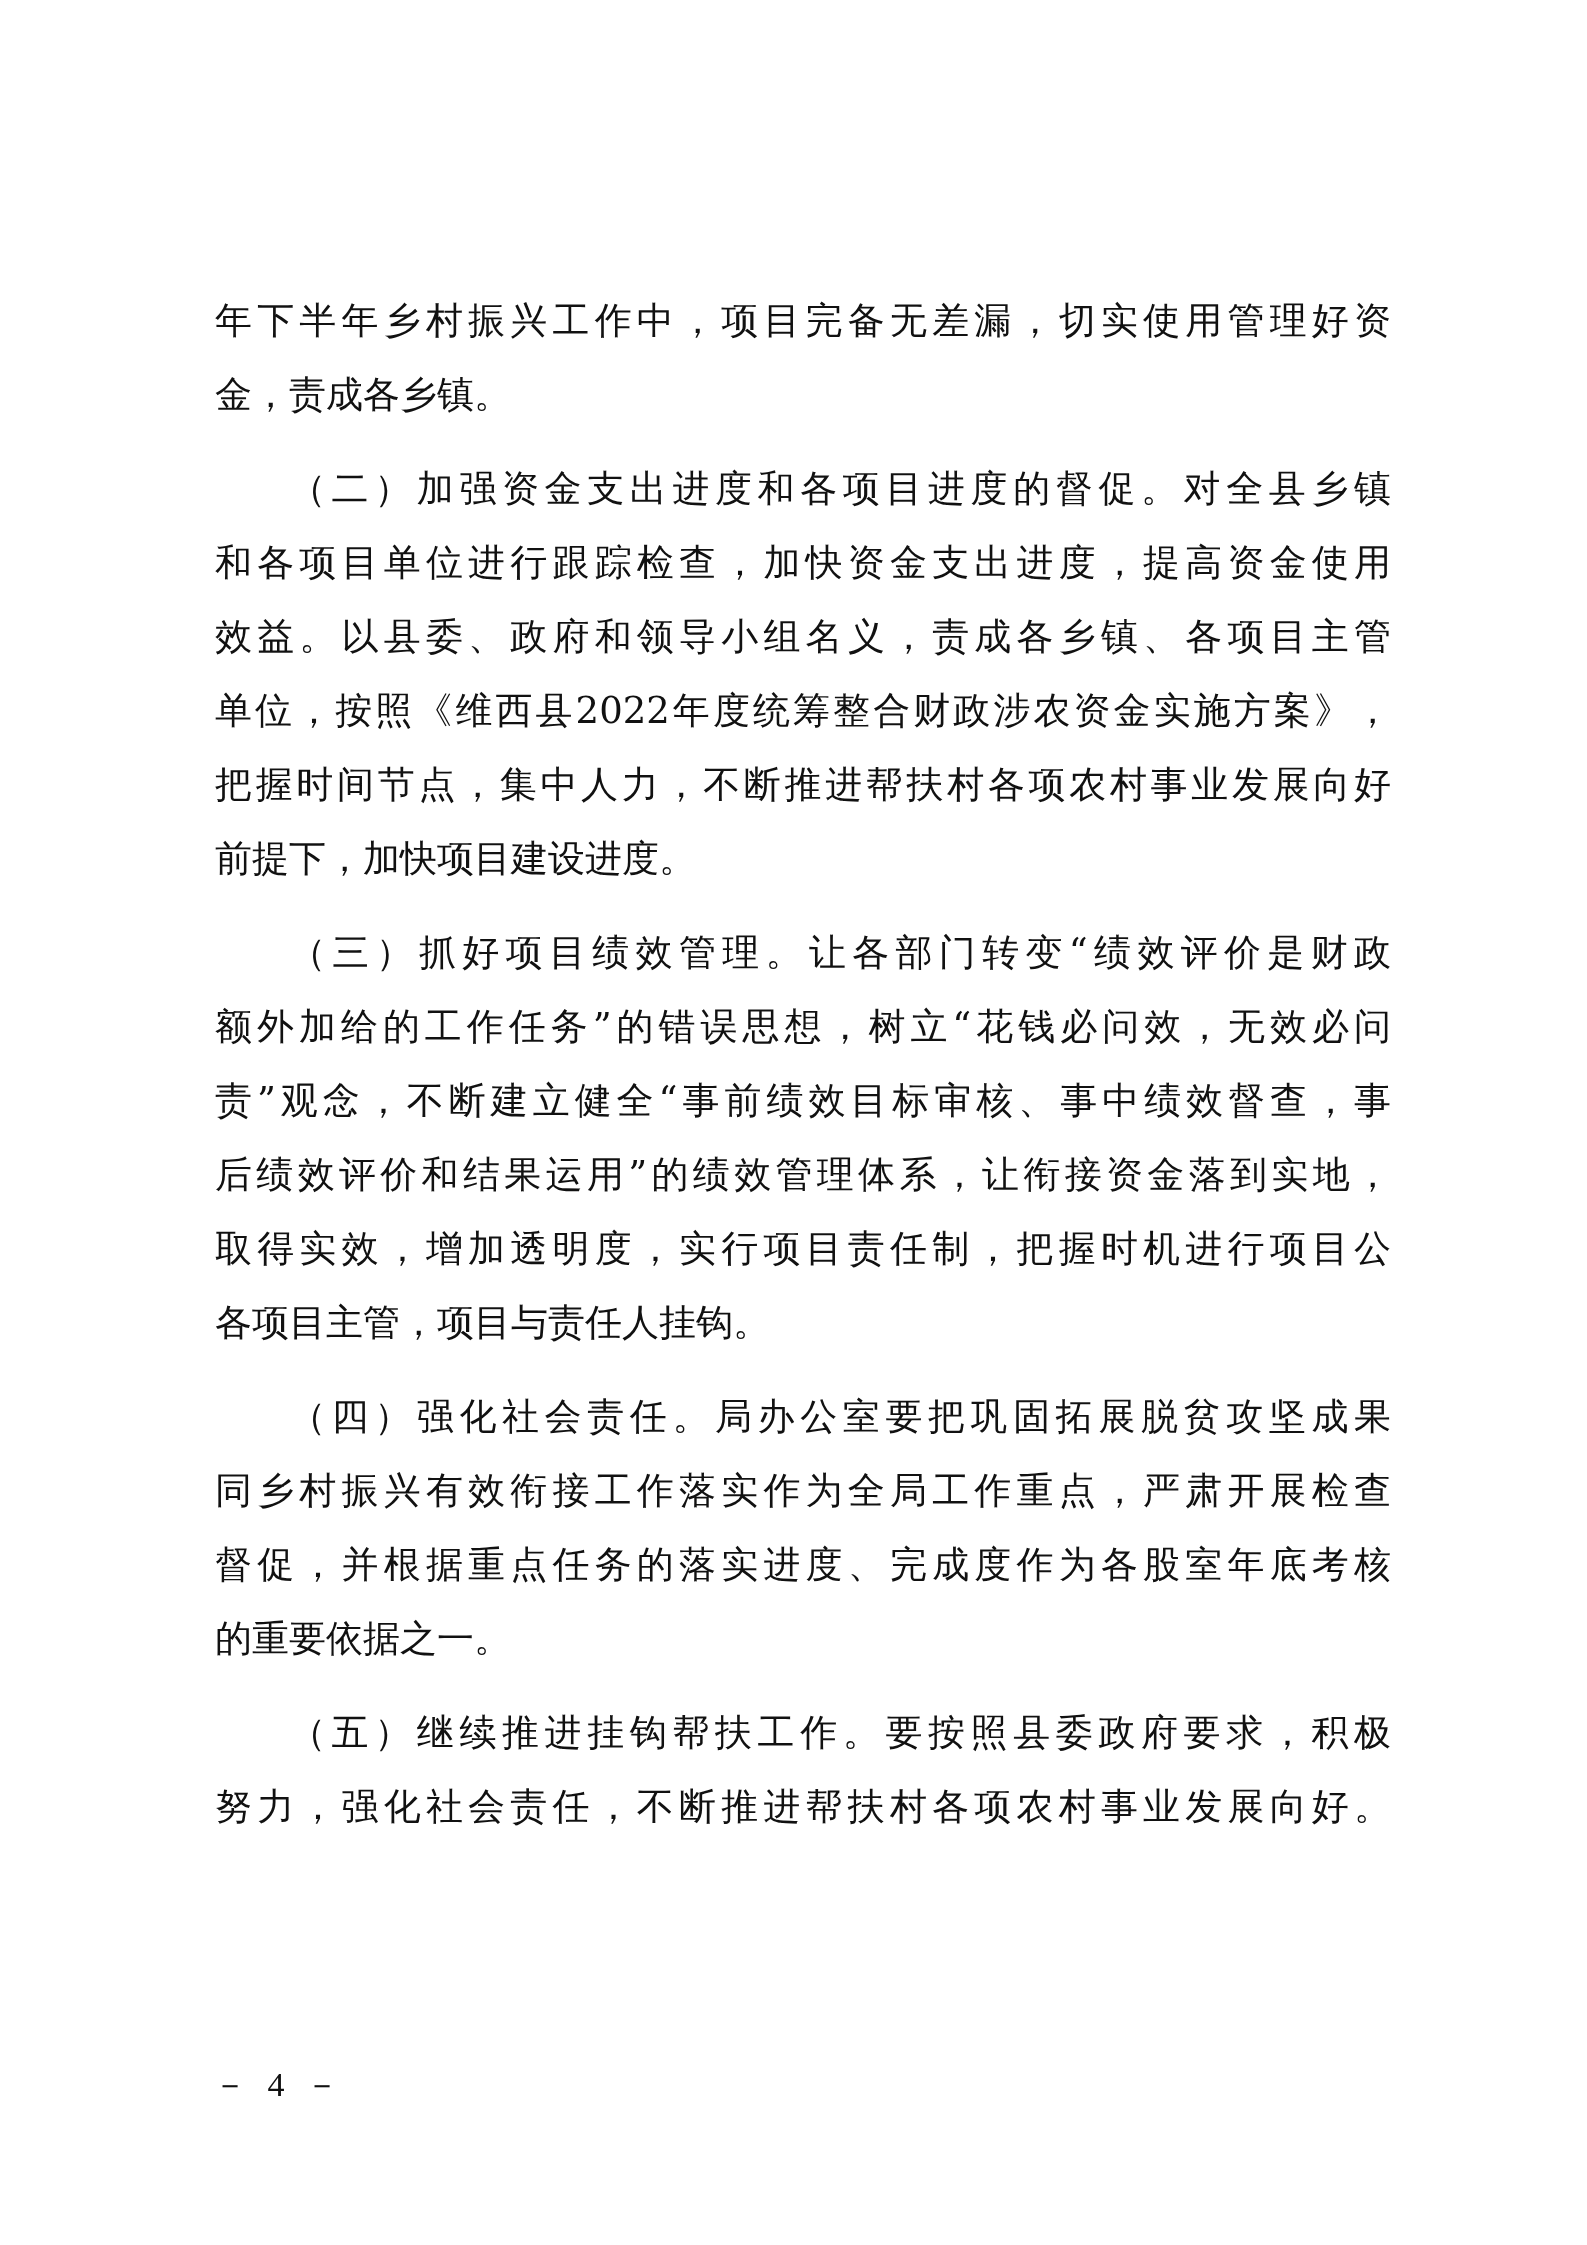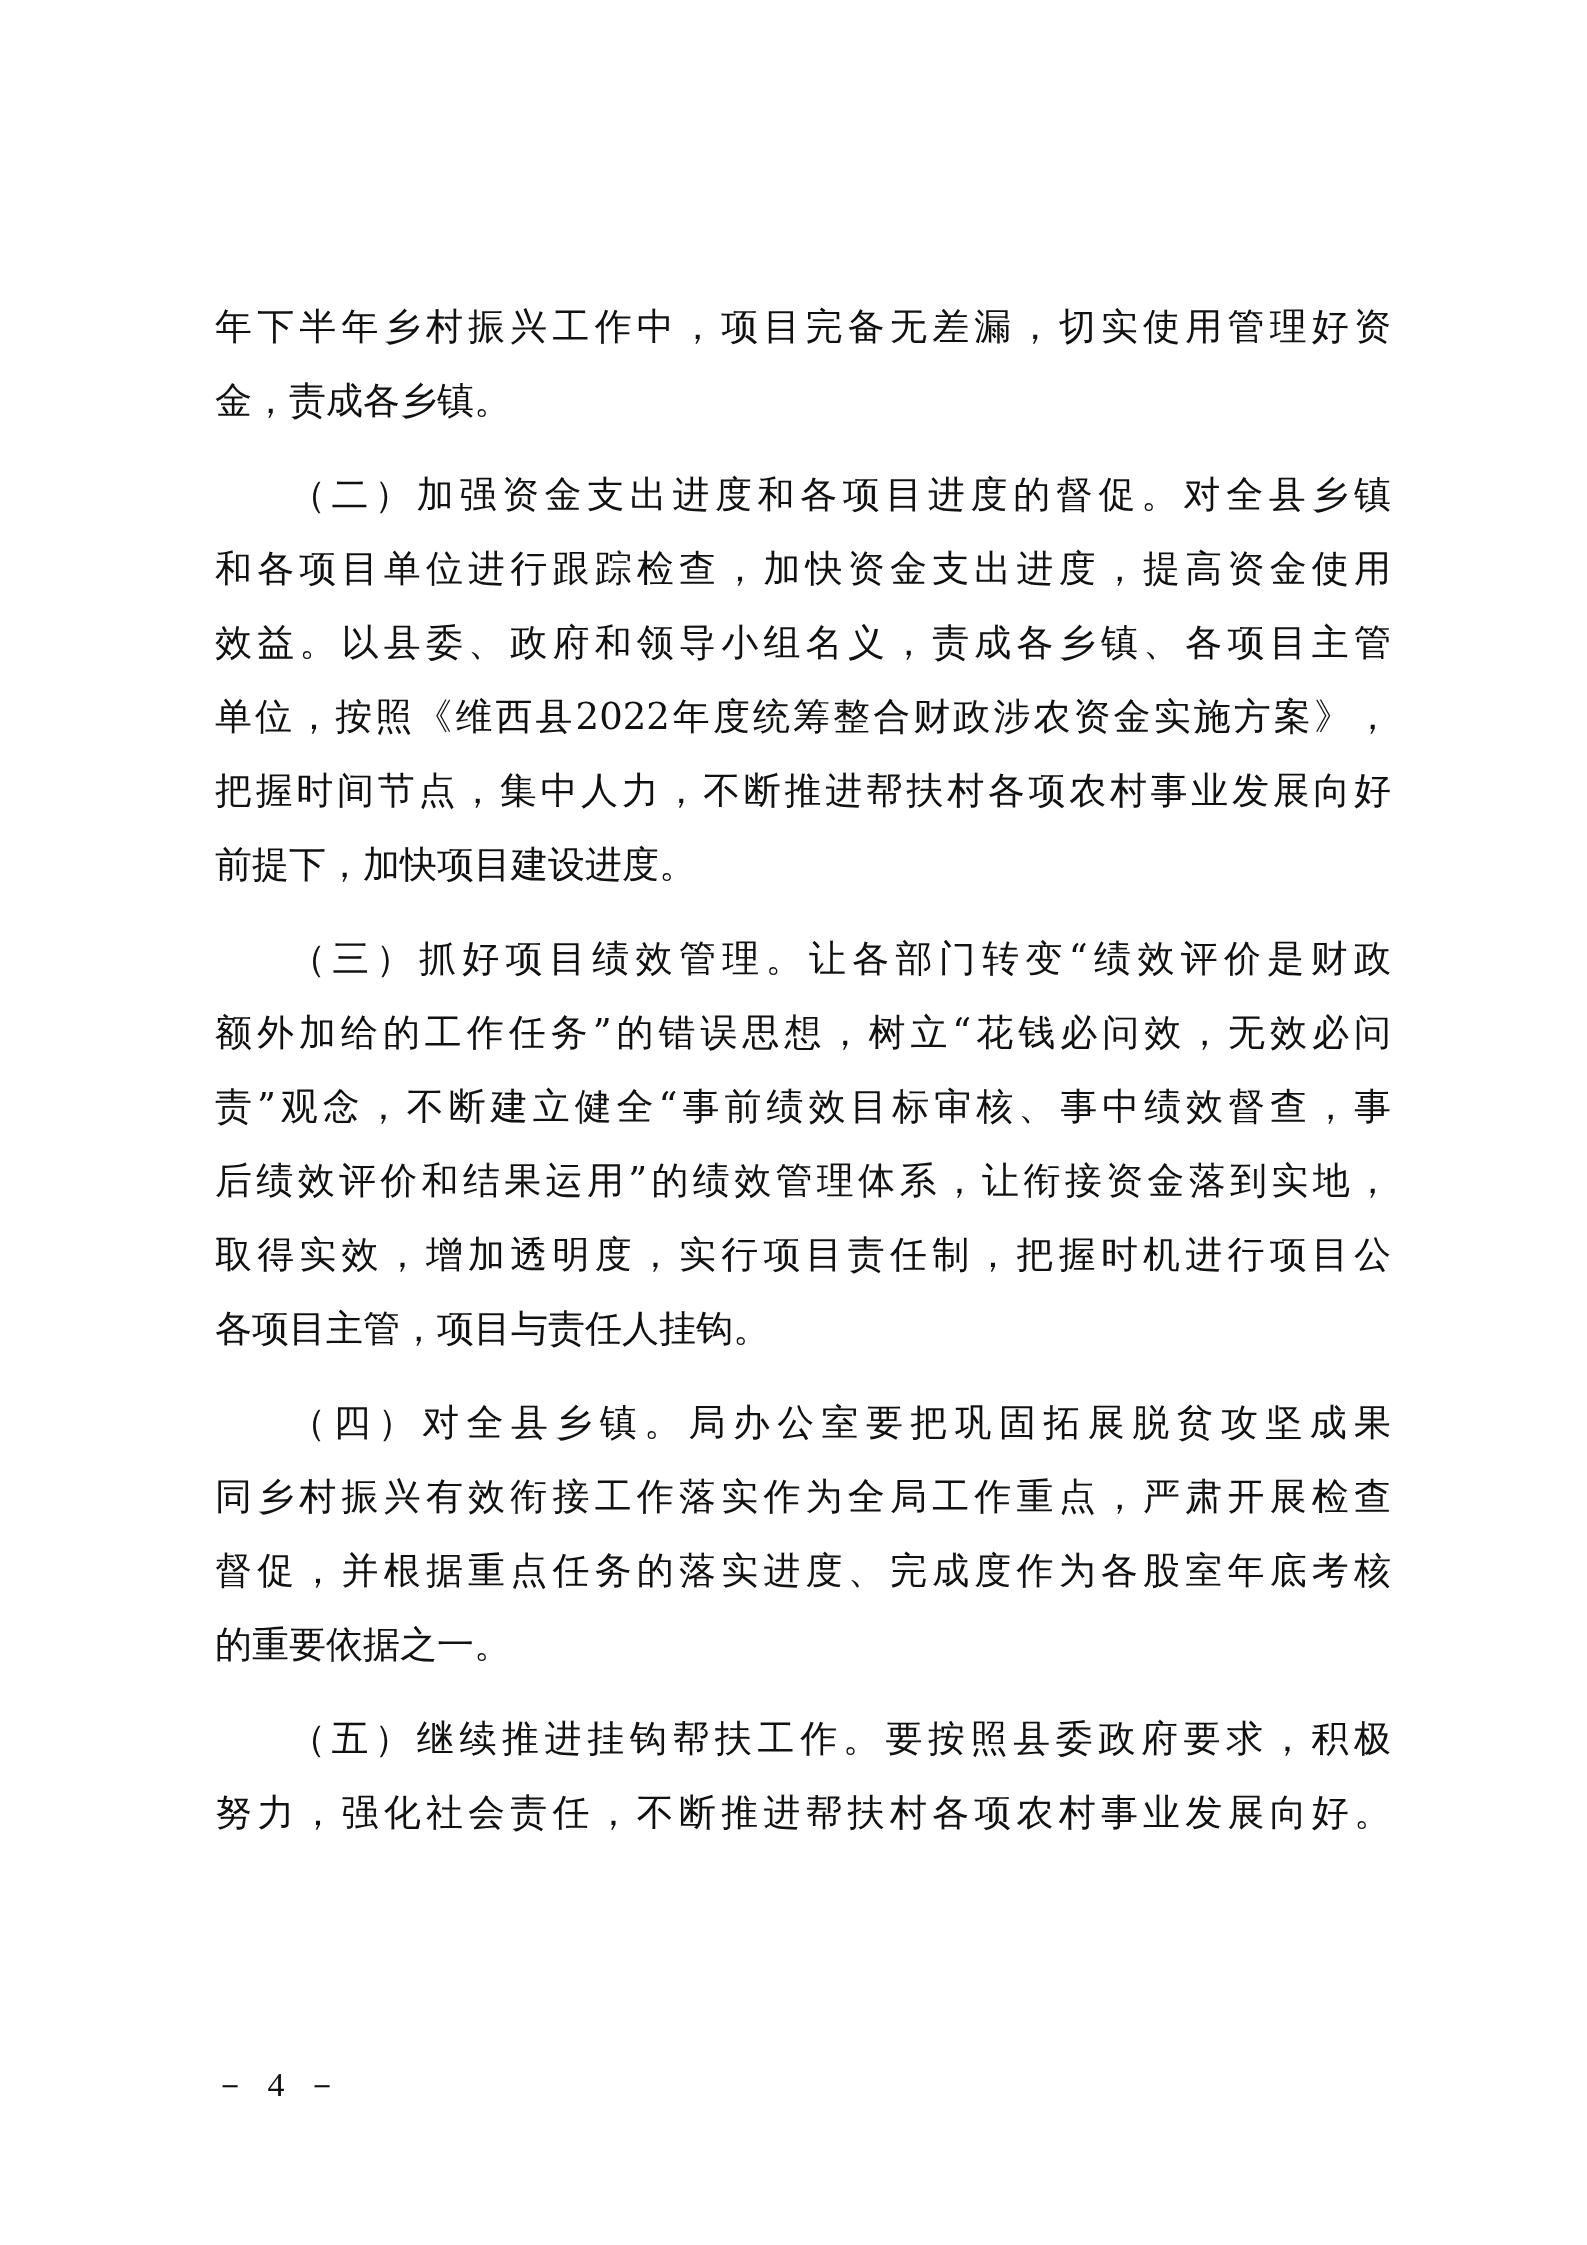--- a/index.html
+++ b/index.html
@@ -1,20 +1,20 @@
 <!DOCTYPE html>
 <html><head>
 <meta charset="utf-8">
 <style>
   html, body { margin: 0; padding: 0; background: #ffffff; }
   body { width: 1587px; height: 2245px; position: relative; overflow: hidden; }
   .page {
     position: absolute;
     left: 215px;
-    top: 290px;
+    top: 284px;
     width: 1176px;
     font-family: "DejaVu Serif", "Liberation Serif", serif;
     color: #111111;
     font-size: 37px;
   }
   .line {
     display: block;
     height: 74px;
     line-height: 74px;
     white-space: nowrap;
@@ -58,21 +58,21 @@
   <div class="para">
     <span class="line indent"><span class="heading">（三）抓好项目绩效管理。</span><span>让各部门转变“绩效评价是财政</span></span>
     <span class="line">额外加给的工作任务”的错误思想，树立“花钱必问效，无效必问</span>
     <span class="line">责”观念，不断建立健全“事前绩效目标审核、事中绩效督查，事</span>
     <span class="line">后绩效评价和结果运用”的绩效管理体系，让衔接资金落到实地，</span>
     <span class="line">取得实效，增加透明度，实行项目责任制，把握时机进行项目公</span>
     <span class="line last">各项目主管，项目与责任人挂钩。</span>
   </div>
 
   <div class="para">
-    <span class="line indent"><span class="heading">（四）对全县乡镇。</span><span>局办公室要把巩固拓展脱贫攻坚成果</span></span>
+    <span class="line indent"><span class="heading">（四）强化社会责任。</span><span>局办公室要把巩固拓展脱贫攻坚成果</span></span>
     <span class="line">同乡村振兴有效衔接工作落实作为全局工作重点，严肃开展检查</span>
     <span class="line">督促，并根据重点任务的落实进度、完成度作为各股室年底考核</span>
     <span class="line last">的重要依据之一。</span>
   </div>
 
   <div class="para">
     <span class="line indent"><span class="heading">（五）继续推进挂钩帮扶工作。</span><span>要按照县委政府要求，积极</span></span>
     <span class="line">努力，强化社会责任，不断推进帮扶村各项农村事业发展向好。</span>
   </div>
 

